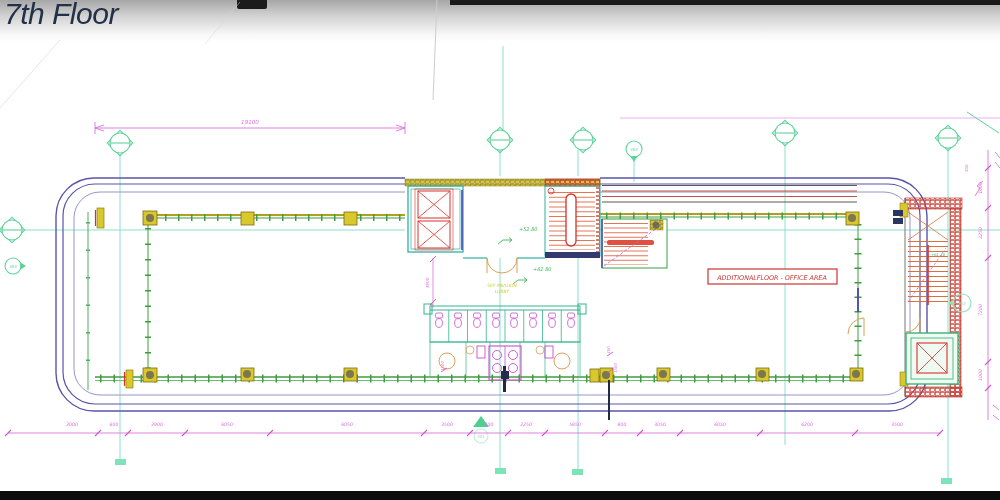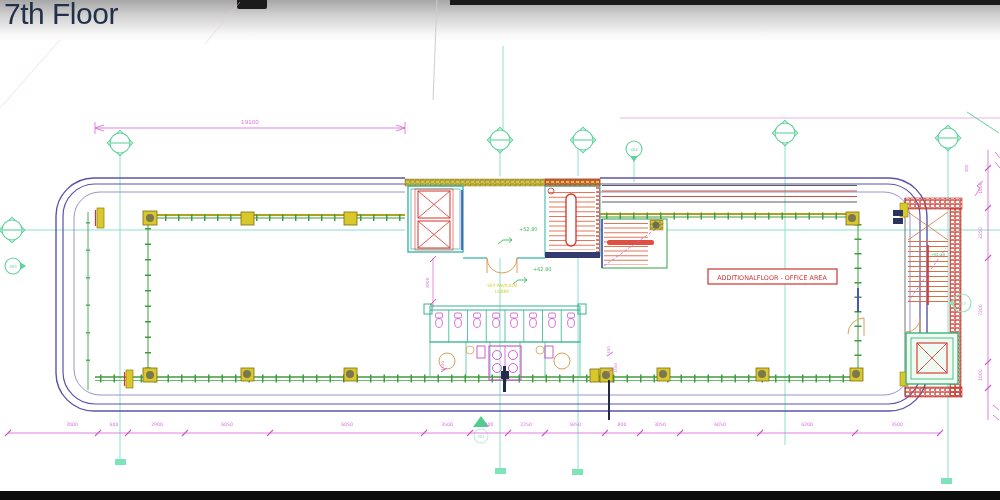--- a/index.html
+++ b/index.html
@@ -1,17 +1,17 @@
 <!DOCTYPE html>
 <html><head>
 <meta charset="utf-8">
 <style>
   html,body{margin:0;padding:0;background:#e8e8e8;}
   #stage{position:relative;width:1000px;height:500px;background:#ffffff;overflow:hidden;
-         font-family:"Liberation Sans",sans-serif;}
+         font-family:"Liberation Sans",sans-serif;font-style:italic;}
   #hdr{position:absolute;left:0;top:0;width:1000px;height:42px;
        background:linear-gradient(180deg,#a6a6a6 0%,#cfcfcf 35%,#f6f6f6 80%,#ffffff 100%);}
   #hdr .title{position:absolute;left:4px;top:-3px;font-size:30px;font-weight:500;
        letter-spacing:-0.5px;color:#223148;}
   .darkstrip{position:absolute;top:0;height:5px;background:#191919;}
   .darktab{position:absolute;top:0;height:9px;background:#1c1c1c;border-radius:0 0 2px 2px;}
   #blackbar{position:absolute;left:0;top:491px;width:1000px;height:9px;background:#0c0c0c;}
   svg{position:absolute;left:0;top:0;}
   svg text{font-family:"DejaVu Sans",sans-serif;}
   .dimtxt{fill:#dd72dd;}

